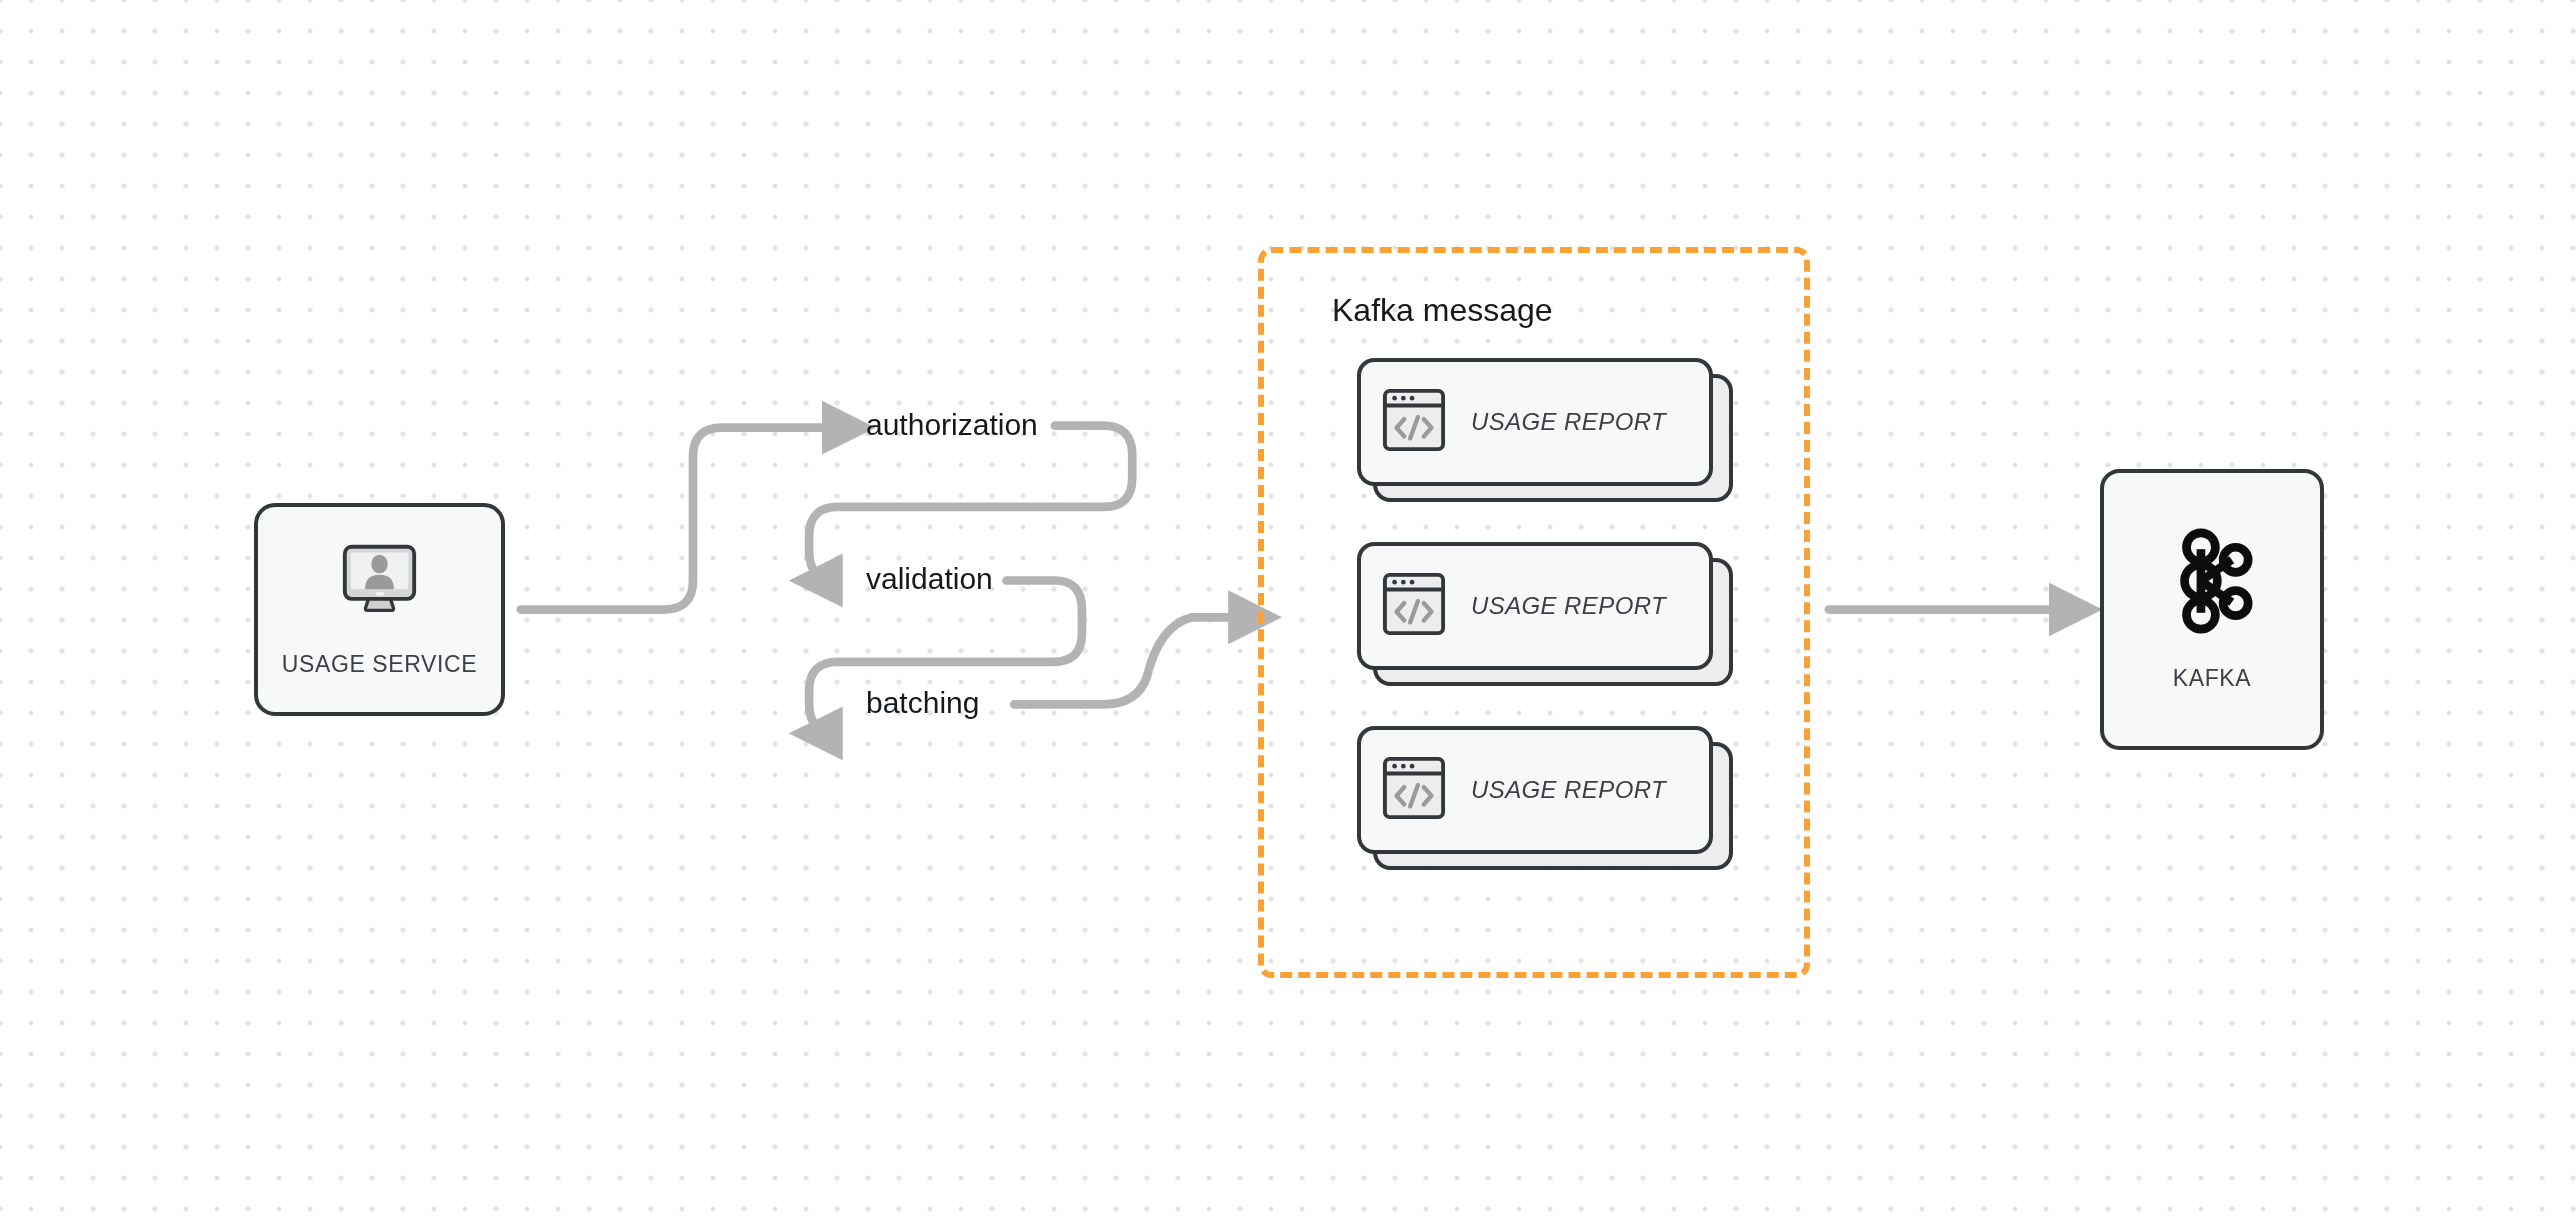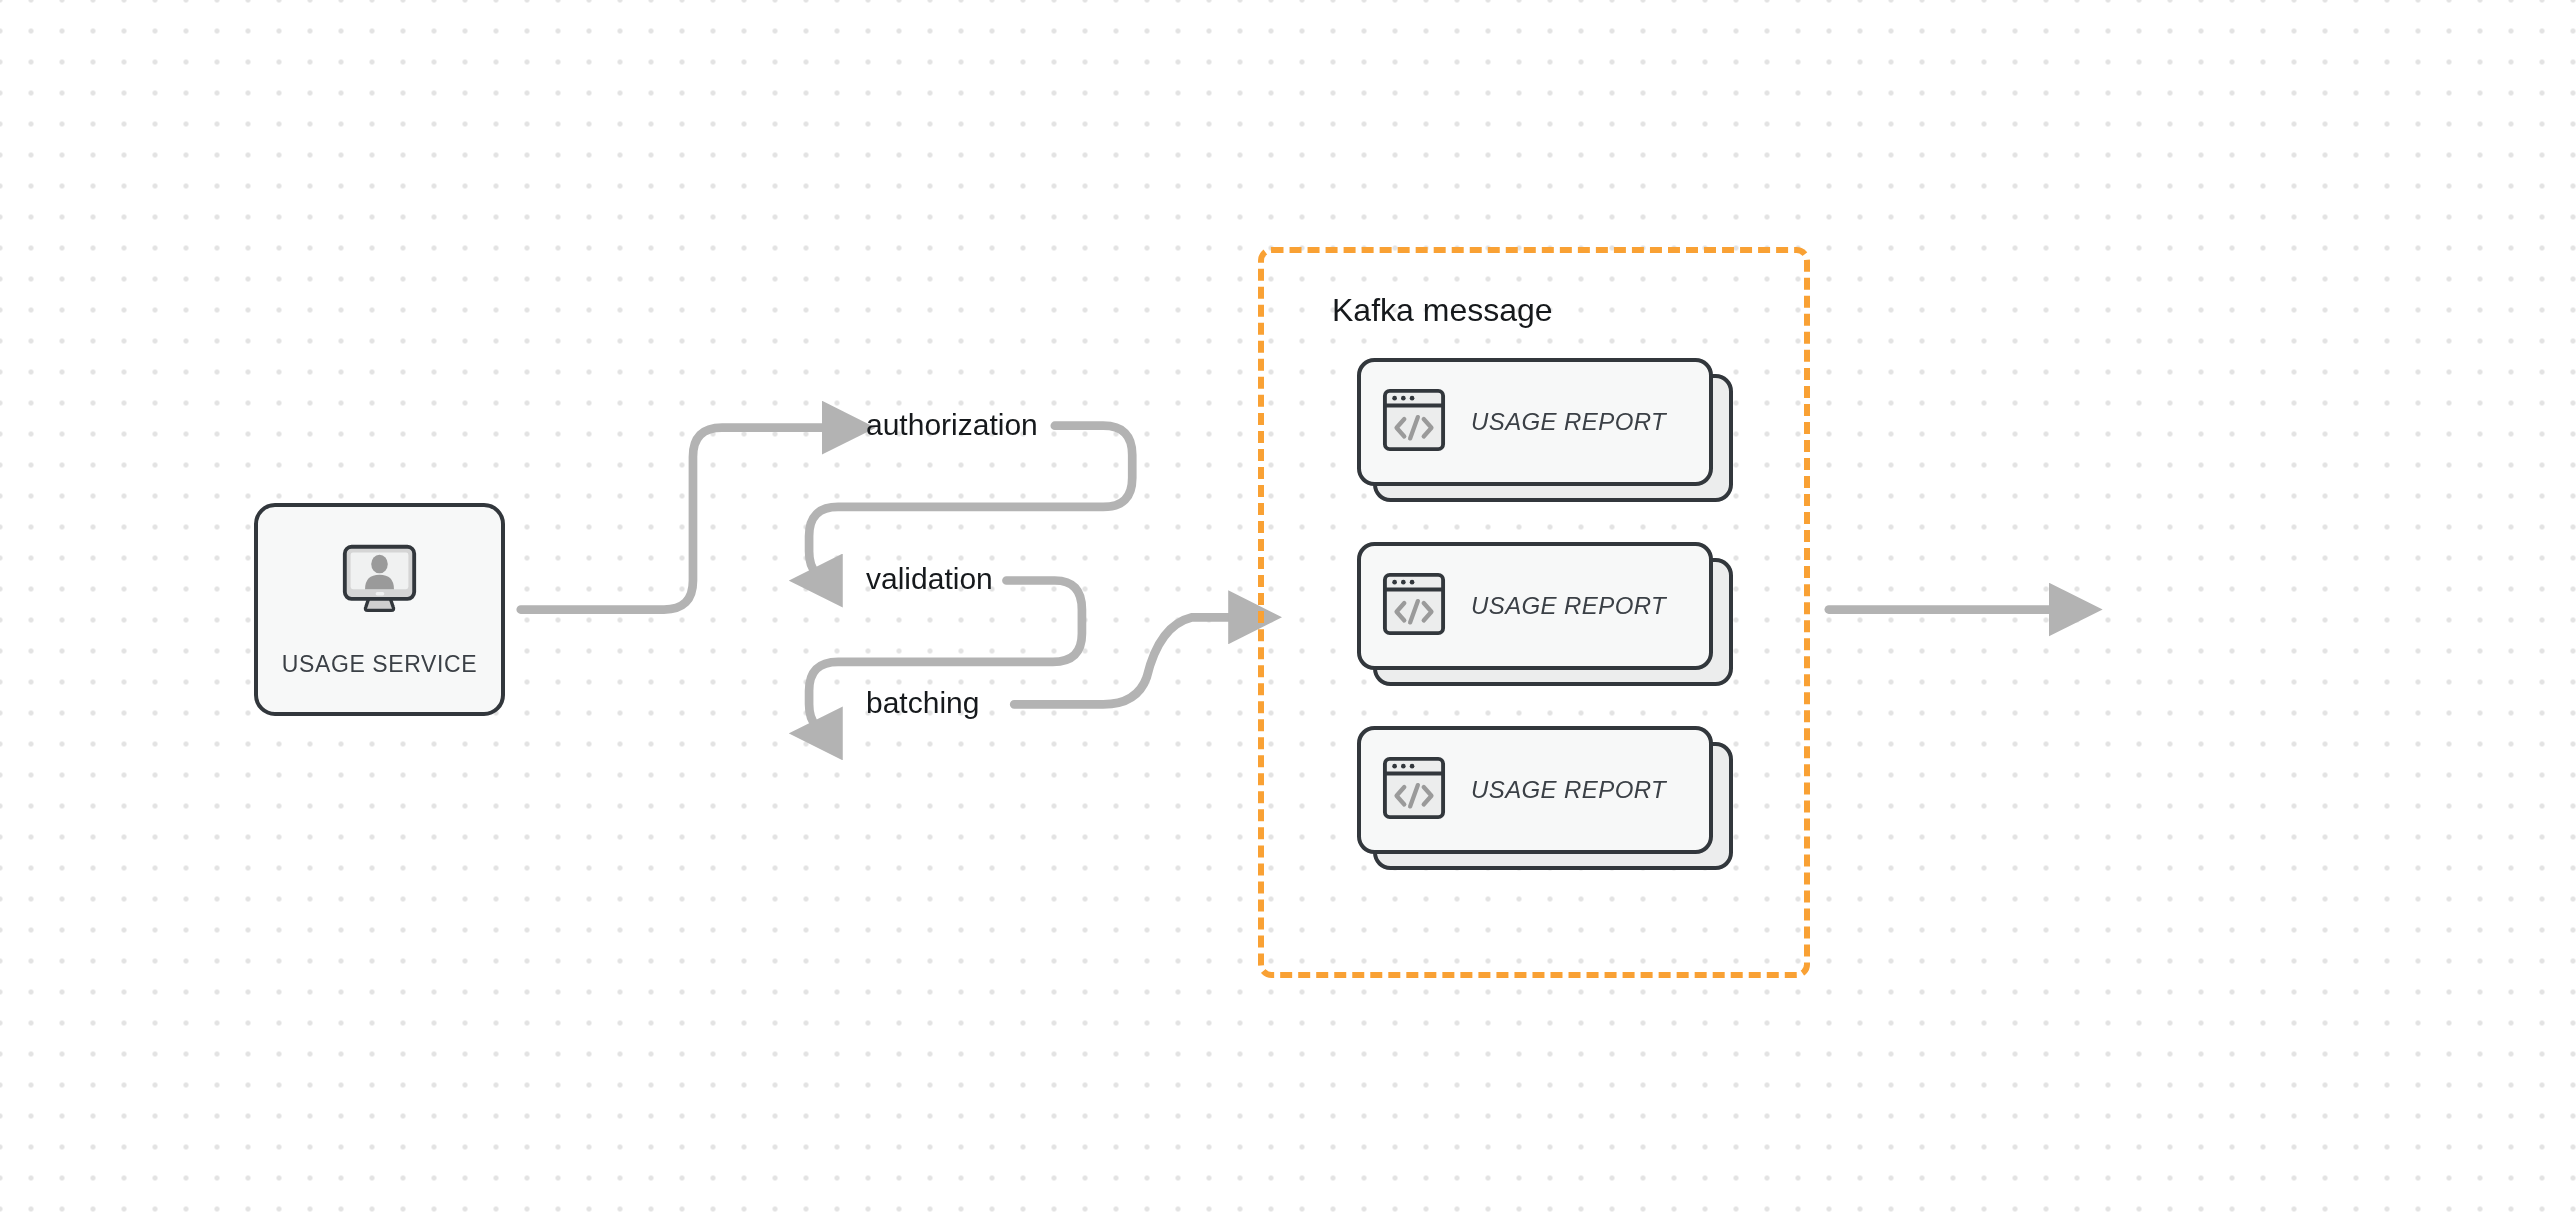--- a/index.html
+++ b/index.html
@@ -252,15 +252,37 @@
           <circle cx="31" cy="10.5" r="2.4" fill="#32373c"></circle>
           <path d="M 23 32 L 15 41 L 23 50" fill="none" stroke="#9a9a9a" stroke-width="4.4" stroke-linecap="round" stroke-linejoin="round"></path>
           <path d="M 43 32 L 51 41 L 43 50" fill="none" stroke="#9a9a9a" stroke-width="4.4" stroke-linecap="round" stroke-linejoin="round"></path>
           <line x1="37" y1="30" x2="29" y2="52" stroke="#9a9a9a" stroke-width="4.4" stroke-linecap="round"></line>
         </svg>
       </span>
       <span class="card-text">USAGE REPORT</span>
     </div>
   </div>
 
+  <div class="node" id="node-kafka">
+    <span class="node-icon">
+      <svg width="89" height="106" viewBox="0 0 92 110" xmlns="http://www.w3.org/2000/svg">
+
+        <line x1="34" y1="22" x2="34" y2="55" stroke="#0c0c0c" stroke-width="9"></line>
+        <line x1="34" y1="55" x2="34" y2="88" stroke="#0c0c0c" stroke-width="9"></line>
+        <line x1="34" y1="55" x2="66" y2="33" stroke="#0c0c0c" stroke-width="9"></line>
+        <line x1="34" y1="55" x2="66" y2="77" stroke="#0c0c0c" stroke-width="9"></line>
+
+        <circle cx="34" cy="20" r="15" fill="none" stroke="#0c0c0c" stroke-width="9"></circle>
+
+        <circle cx="34" cy="55" r="17" fill="none" stroke="#0c0c0c" stroke-width="9"></circle>
+
+        <circle cx="34" cy="90" r="15" fill="none" stroke="#0c0c0c" stroke-width="9"></circle>
+
+        <circle cx="70" cy="33" r="13" fill="none" stroke="#0c0c0c" stroke-width="9"></circle>
+
+        <circle cx="70" cy="78" r="13" fill="none" stroke="#0c0c0c" stroke-width="9"></circle>
+      </svg>
+    </span>
+    <span class="node-label">KAFKA</span>
+  </div>
 
 </div>
 
 
 </body></html>

